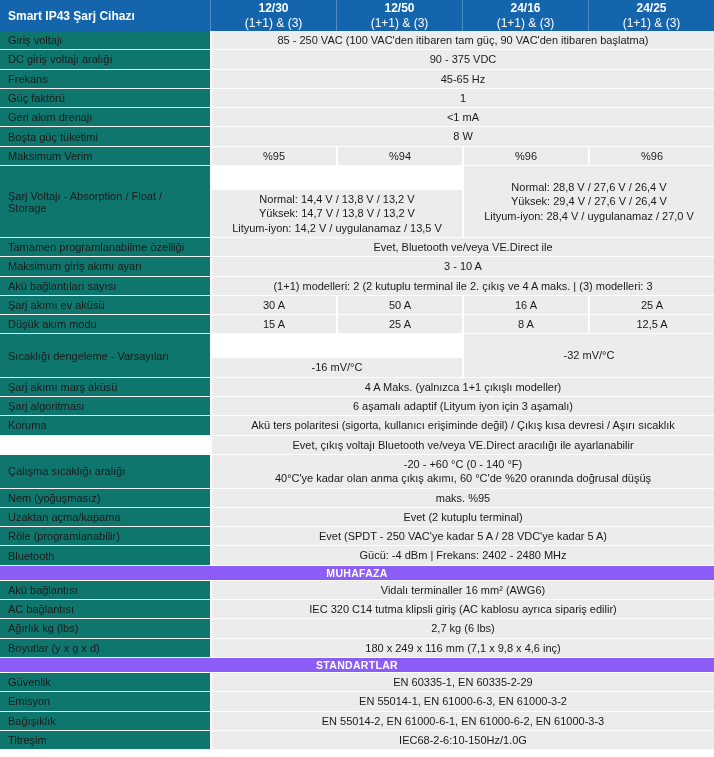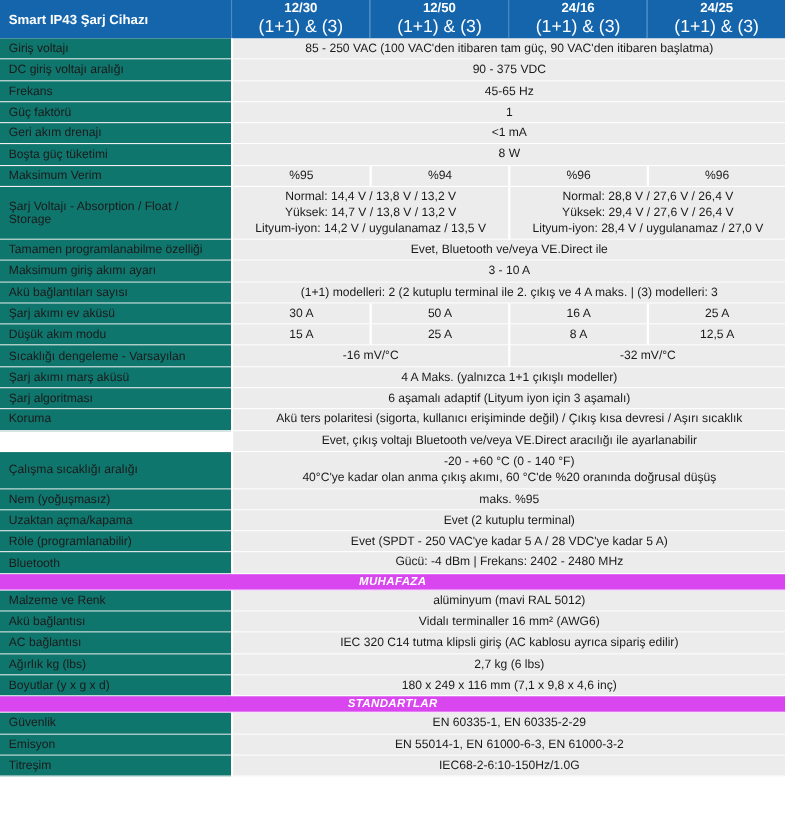--- a/index.html
+++ b/index.html
@@ -29,21 +29,21 @@
   .hdr-model {
     display: flex;
     flex-direction: column;
     align-items: center;
     justify-content: center;
     border-left: 1px solid #4d8cc2;
     line-height: 1.25;
     text-align: center;
   }
   .model-name { font-size: 12px; font-weight: bold; text-align: center; }
-  .model-variant { font-size: 16px; }
+  .model-variant { font-size: 12px; }
 
   
   .label {
     background: #0f766e;
     display: flex;
     align-items: center;
     padding: 2px 8px;
     font-size: 11px;
     min-height: 19px;
     border-bottom: 1px solid #f0f0f0;
@@ -56,36 +56,35 @@
     text-align: center;
     font-size: 11px;
     line-height: 1.3;
     padding: 2px 6px;
     min-height: 19px;
     border-left: 2px solid #ffffff;
     border-bottom: 1px solid #ffffff;
     white-space: pre-line;
   }
   .v-all    { grid-column: 2 / 6; }
-  .v-half-a { grid-column: 2 / 4; }
+  .v-half-a { grid-column: 2 / 4; margin-top: 24px; }
   .v-half-b { grid-column: 4 / 6; }
 
   .section {
     grid-column: 1 / 6;
-    background: #d946ef;
+    background: #8b5cf6;
     color: #ffffff;
     display: flex;
     align-items: center;
     justify-content: center;
     font-size: 10.5px;
     font-weight: bold;
     min-height: 15px;
     border-bottom: 1px solid #ffffff;
     letter-spacing: 0.3px;
-    font-style: italic;
   }
 </style>
 </head>
 <body>
 
 <div class="spec-table">
 
   <div class="grid-row">
     <div class="hdr-cell hdr-title">Smart IP43 Şarj Cihazı</div>
     <div class="hdr-cell hdr-model">
@@ -233,24 +232,20 @@
 
   <div class="grid-row">
     <div class="label">Bluetooth</div>
     <div class="value v-all">Gücü: -4 dBm | Frekans: 2402 - 2480 MHz</div>
   </div>
 
   <div class="grid-row">
     <div class="section">MUHAFAZA</div>
   </div>
 
-  <div class="grid-row">
-    <div class="label">Malzeme ve Renk</div>
-    <div class="value v-all">alüminyum (mavi RAL 5012)</div>
-  </div>
 
   <div class="grid-row">
     <div class="label">Akü bağlantısı</div>
     <div class="value v-all">Vidalı terminaller 16 mm² (AWG6)</div>
   </div>
 
   <div class="grid-row">
     <div class="label">AC bağlantısı</div>
     <div class="value v-all">IEC 320 C14 tutma klipsli giriş (AC kablosu ayrıca sipariş edilir)</div>
   </div>
@@ -273,19 +268,23 @@
   <div class="grid-row">
     <div class="label">Güvenlik</div>
     <div class="value v-all">EN 60335-1, EN 60335-2-29</div>
   </div>
 
   <div class="grid-row">
     <div class="label">Emisyon</div>
     <div class="value v-all">EN 55014-1, EN 61000-6-3, EN 61000-3-2</div>
   </div>
 
+  <div class="grid-row">
+    <div class="label">Bağışıklık</div>
+    <div class="value v-all">EN 55014-2, EN 61000-6-1, EN 61000-6-2, EN 61000-3-3</div>
+  </div>
 
   <div class="grid-row">
     <div class="label">Titreşim</div>
     <div class="value v-all">IEC68-2-6:10-150Hz/1.0G</div>
   </div>
 
 </div>
 
 </body></html>

